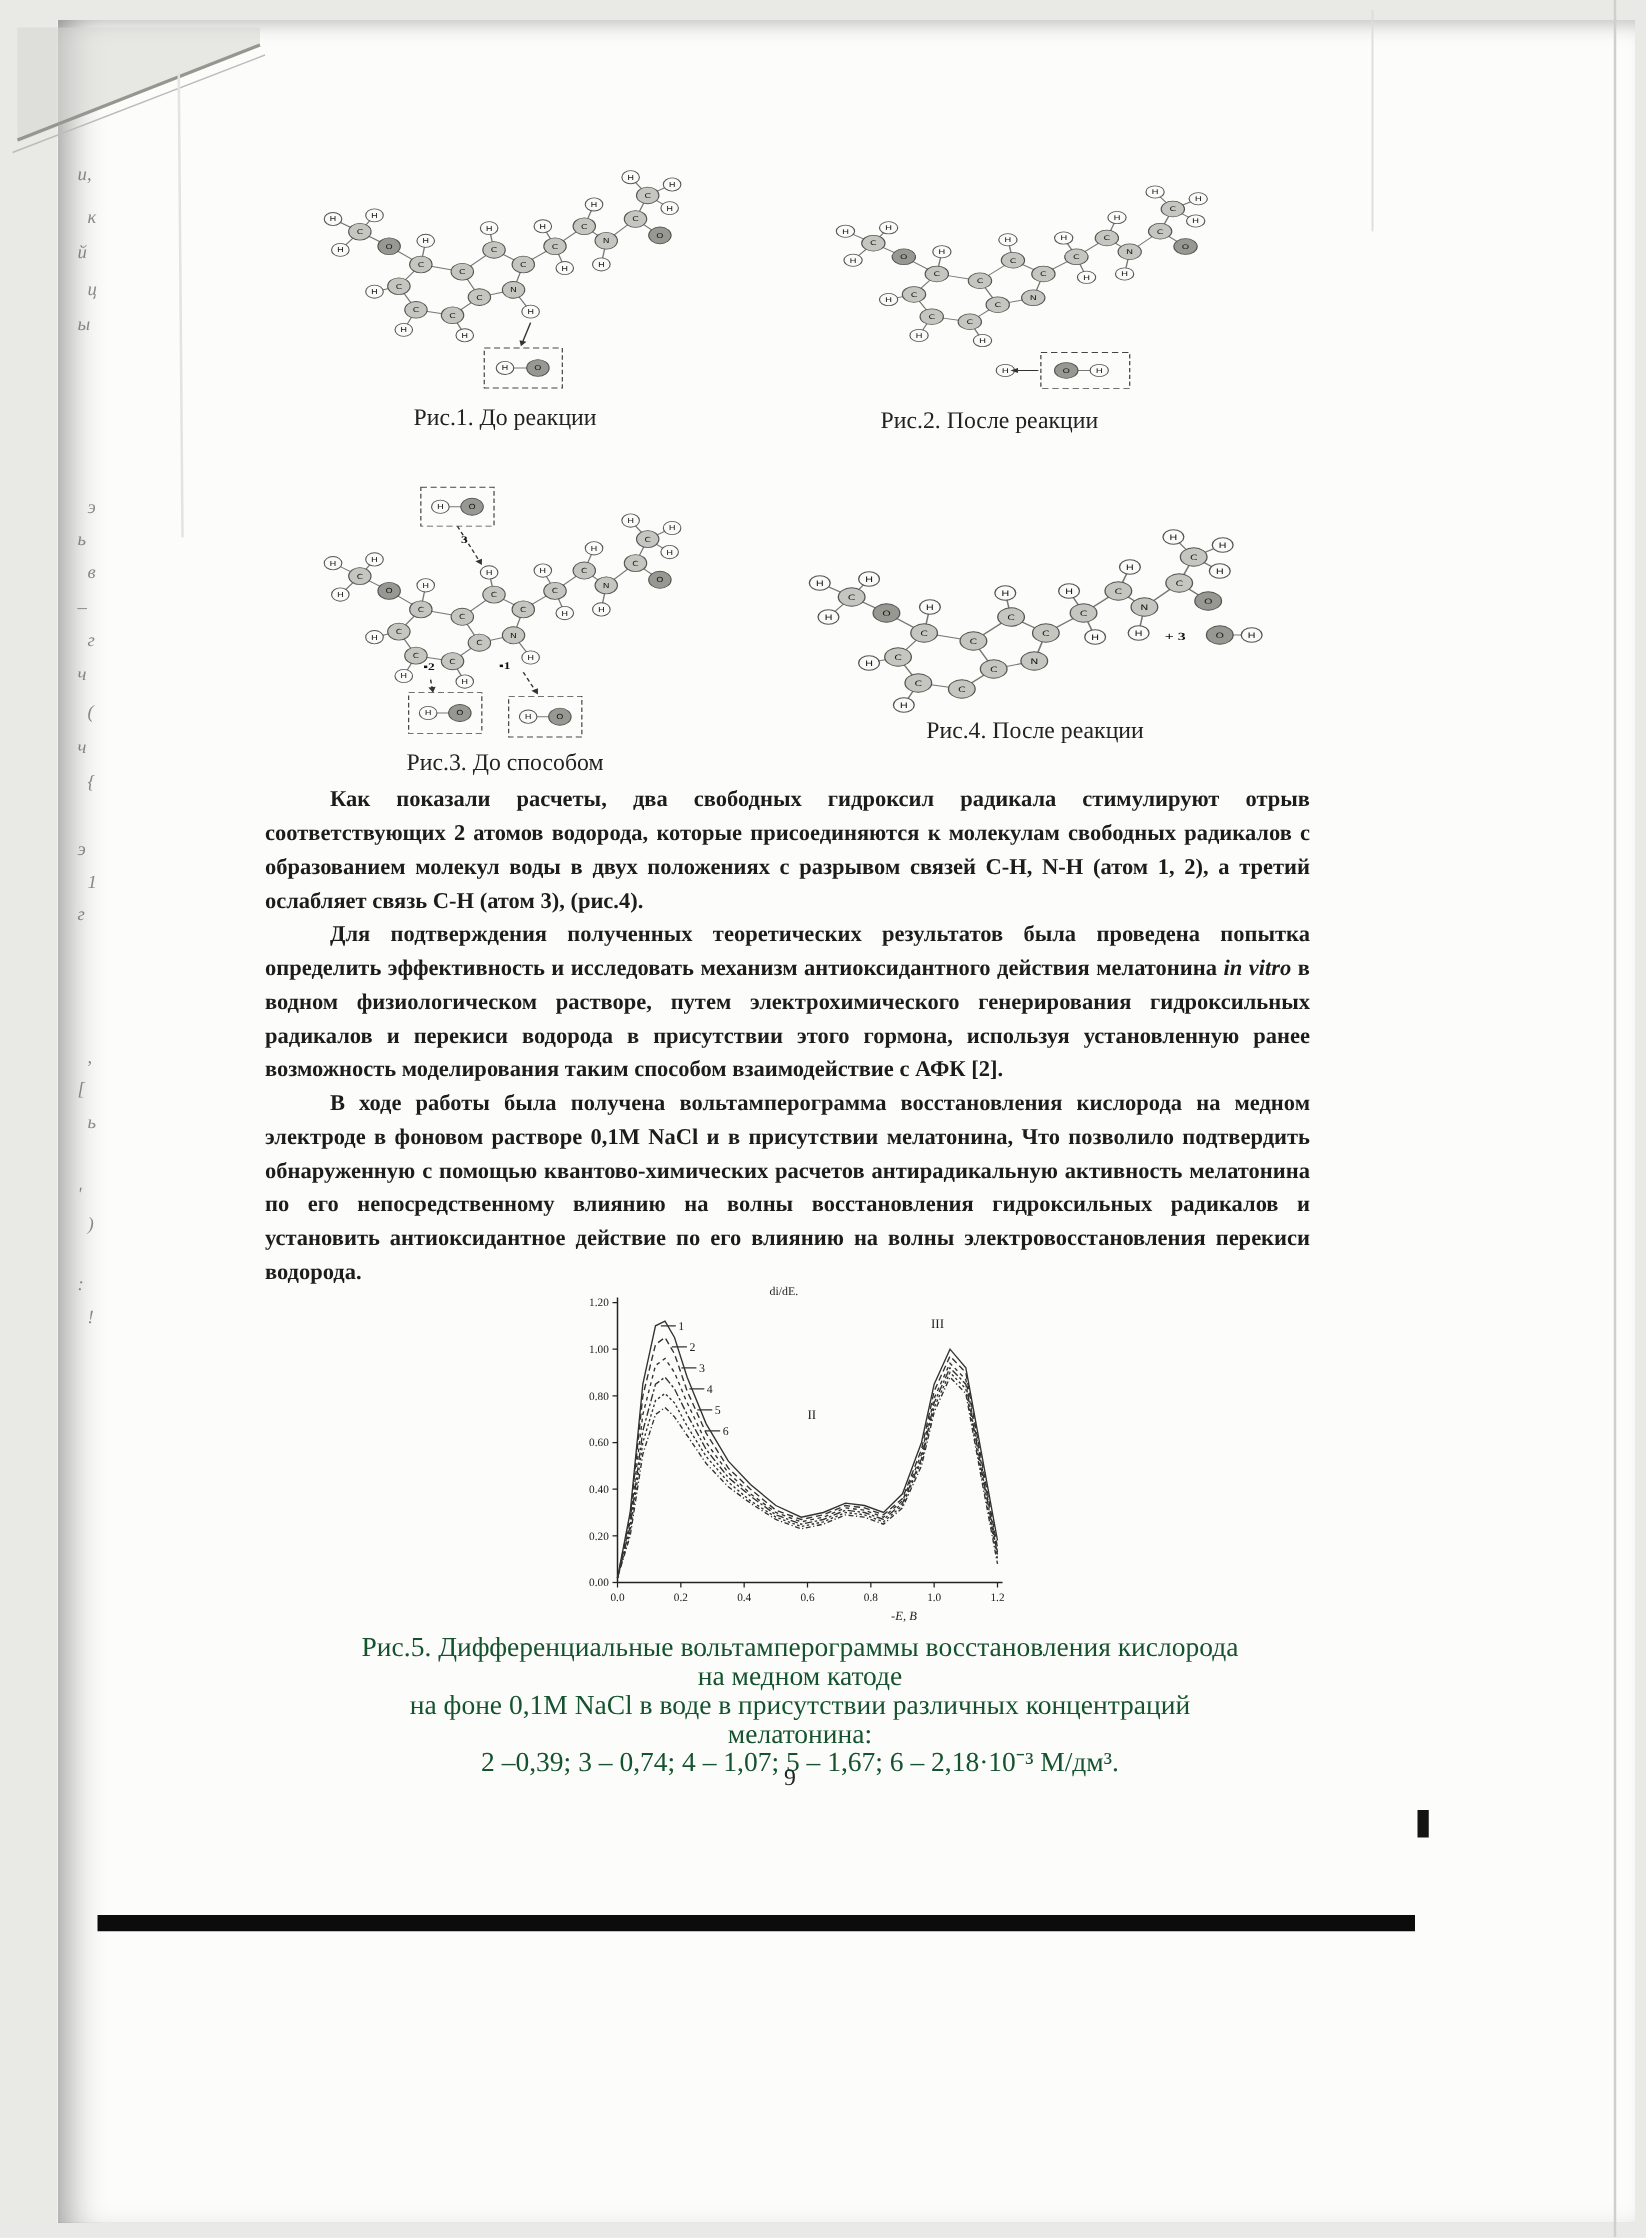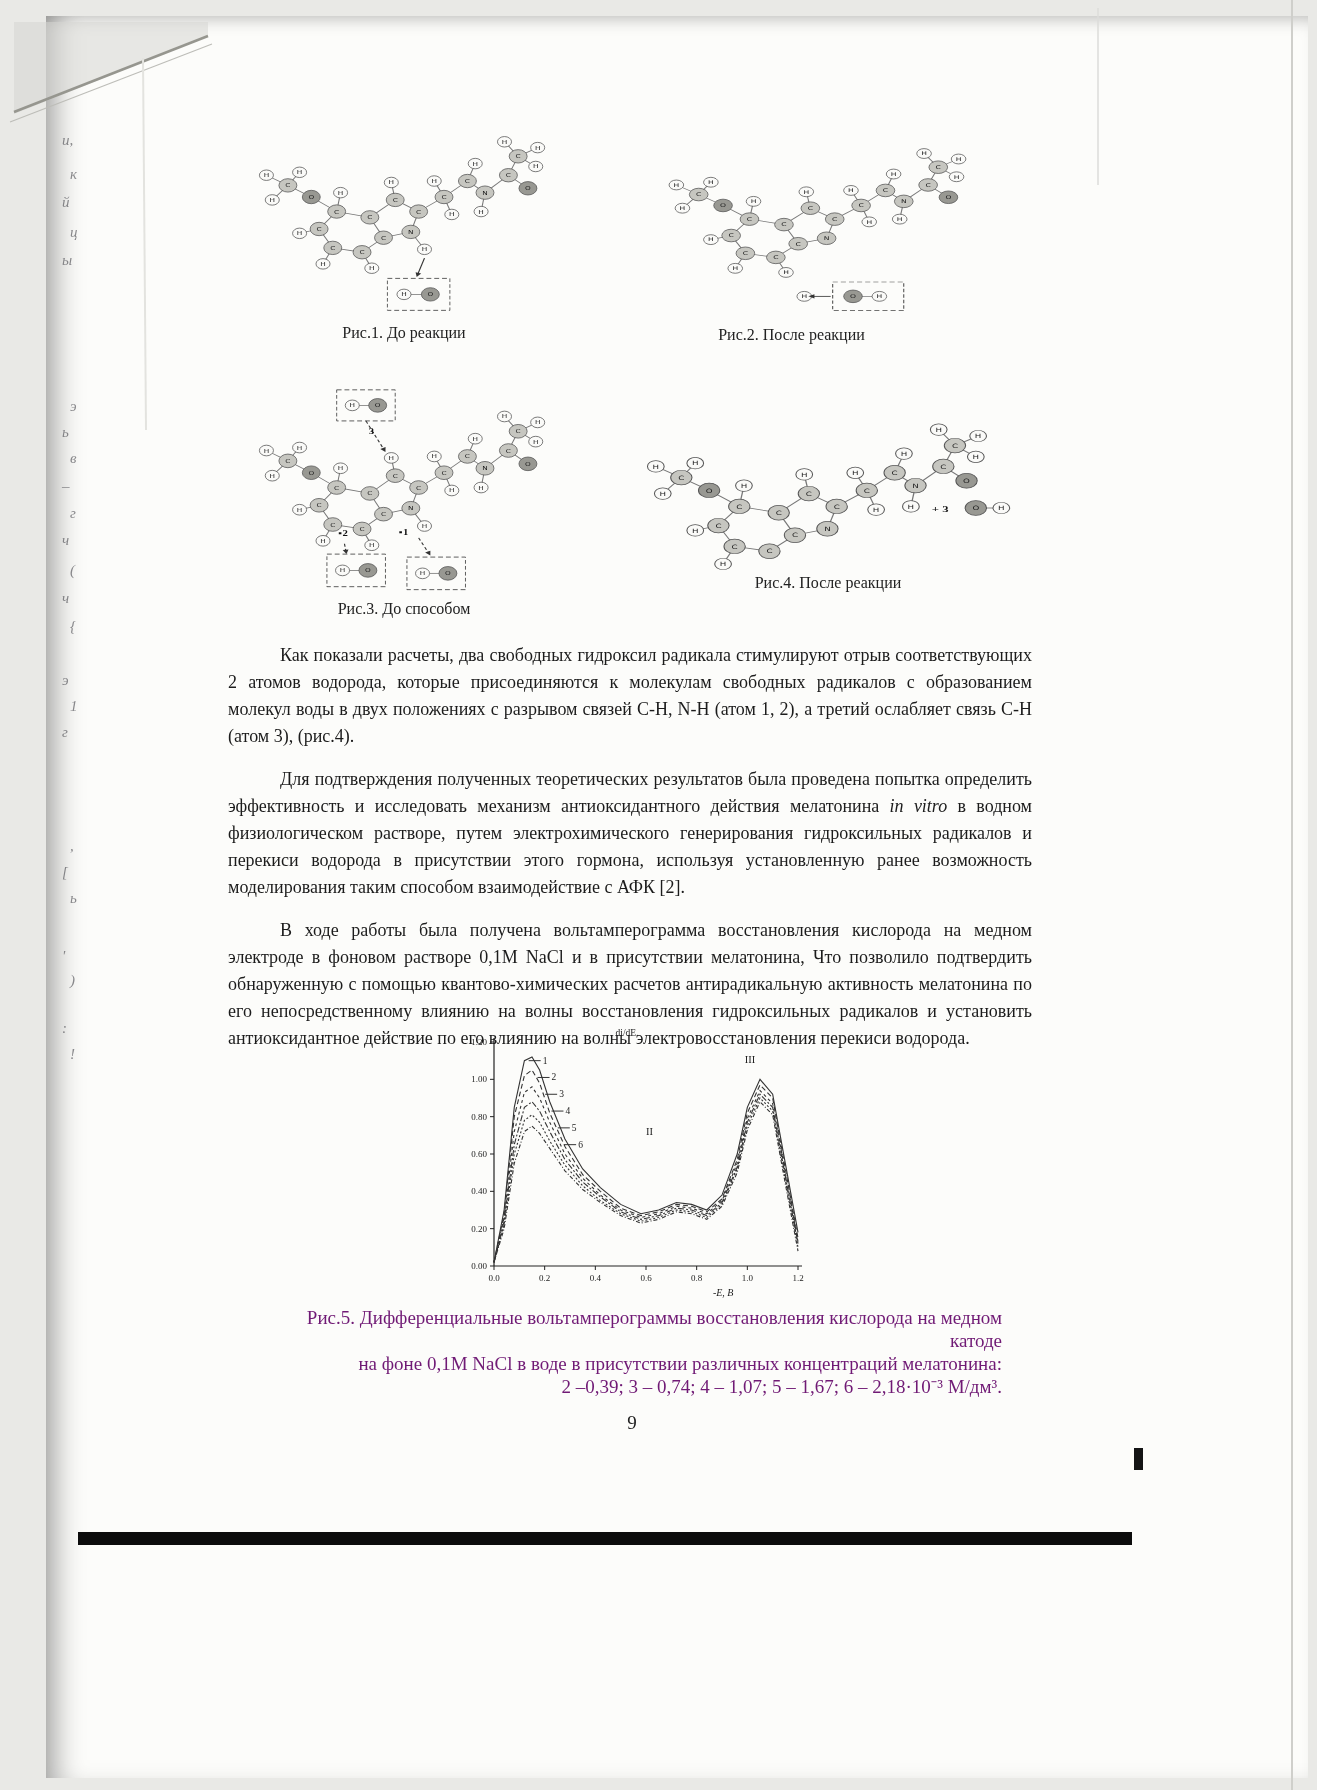--- a/index.html
+++ b/index.html
@@ -1,24 +1,24 @@
 <!DOCTYPE html>
 <html><head>
 <meta charset="utf-8">
 <style>
   html,body{margin:0;padding:0;}
   body{background:#dededb;font-family:"Liberation Serif", serif;}
   #canvas{position:relative;width:1317px;height:1790px;overflow:hidden;background:#e9e9e6;}
   #page{position:absolute;left:46px;top:16px;width:1262px;height:1762px;background:#fcfcfa;
         box-shadow:inset 26px 0 30px -18px rgba(0,0,0,.38), inset 0 14px 18px -12px rgba(0,0,0,.22);}
   .abs{position:absolute;}
-  .cap{font-size:16px;color:#222;text-align:center;}
+  .cap{font-size:19px;color:#222;text-align:center;}
   #article{font-size:18px;line-height:27px;text-align:justify;color:#1c1c1c;}
-  #article p{margin:16px;text-indent:52px;}
-  #cap5{font-size:19px;line-height:23px;color:#701a75;text-align:right;}
+  #article p{margin:0;text-indent:52px;font-weight:bold;}
+  #cap5{font-size:22px;line-height:23px;color:#14532d;text-align:center;}
   #pagenum{font-size:19px;color:#222;text-align:center;}
   .marg{position:absolute;font-style:italic;color:#5b5b60;opacity:.7;font-size:15px;font-family:"Liberation Serif",serif;}
   svg{display:block;}
 </style>
 </head>
 <body>
 
 <div id="canvas">
   <div id="page"></div>
 

